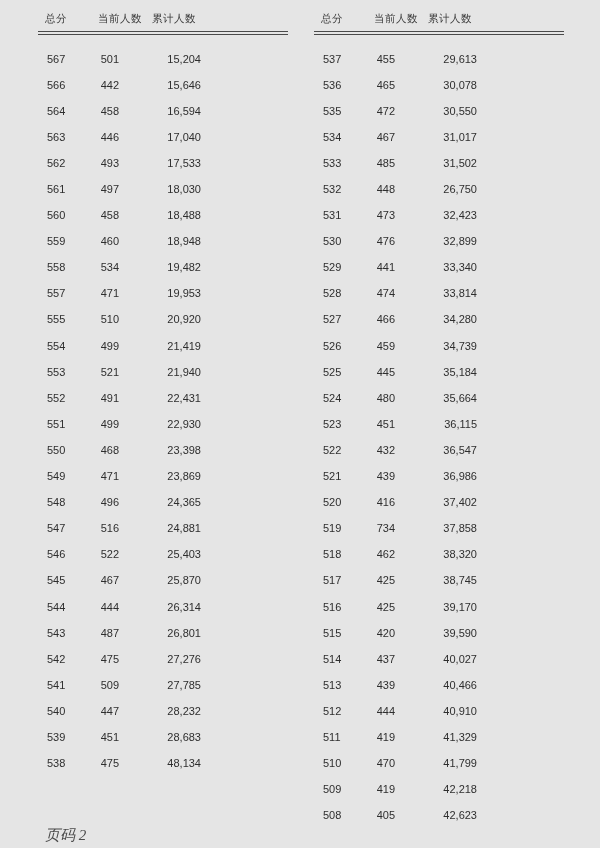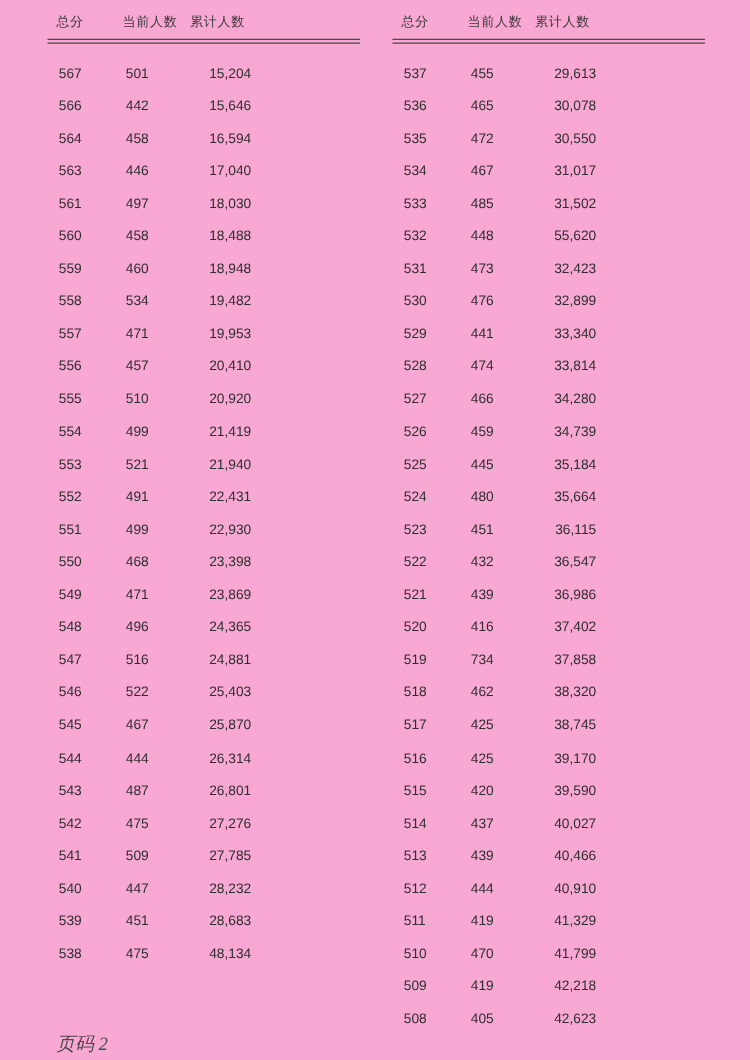--- a/index.html
+++ b/index.html
@@ -7,21 +7,21 @@
     padding: 0;
     width: 600px;
     height: 848px;
     background: #ffffff;
     overflow: hidden;
   }
   .page {
     position: relative;
     width: 600px;
     height: 848px;
-    background: #f9a8d4;
+    background: #e5e5e5;
     font-family: "Liberation Sans", sans-serif;
     color: #2e2e2e;
   }
   .tables {
     position: absolute;
     top: 12px;
     left: 38px;
     display: flex;
     gap: 26px;
   }
@@ -104,20 +104,25 @@
             <span class="c c1">564</span>
             <span class="c c2">458</span>
             <span class="c c3">16,594</span>
           </div>
           <div class="trow">
             <span class="c c1">563</span>
             <span class="c c2">446</span>
             <span class="c c3">17,040</span>
           </div>
           <div class="trow">
+            <span class="c c1">562</span>
+            <span class="c c2">493</span>
+            <span class="c c3">17,533</span>
+          </div>
+          <div class="trow">
             <span class="c c1">561</span>
             <span class="c c2">497</span>
             <span class="c c3">18,030</span>
           </div>
           <div class="trow">
             <span class="c c1">560</span>
             <span class="c c2">458</span>
             <span class="c c3">18,488</span>
           </div>
           <div class="trow">
@@ -127,25 +132,20 @@
           </div>
           <div class="trow">
             <span class="c c1">558</span>
             <span class="c c2">534</span>
             <span class="c c3">19,482</span>
           </div>
           <div class="trow">
             <span class="c c1">557</span>
             <span class="c c2">471</span>
             <span class="c c3">19,953</span>
-          </div>
-          <div class="trow">
-            <span class="c c1">556</span>
-            <span class="c c2">457</span>
-            <span class="c c3">20,410</span>
           </div>
           <div class="trow">
             <span class="c c1">555</span>
             <span class="c c2">510</span>
             <span class="c c3">20,920</span>
           </div>
           <div class="trow">
             <span class="c c1">554</span>
             <span class="c c2">499</span>
             <span class="c c3">21,419</span>
@@ -262,21 +262,21 @@
             <span class="c c3">31,017</span>
           </div>
           <div class="trow">
             <span class="c c1">533</span>
             <span class="c c2">485</span>
             <span class="c c3">31,502</span>
           </div>
           <div class="trow">
             <span class="c c1">532</span>
             <span class="c c2">448</span>
-            <span class="c c3">55,620</span>
+            <span class="c c3">26,750</span>
           </div>
           <div class="trow">
             <span class="c c1">531</span>
             <span class="c c2">473</span>
             <span class="c c3">32,423</span>
           </div>
           <div class="trow">
             <span class="c c1">530</span>
             <span class="c c2">476</span>
             <span class="c c3">32,899</span>

